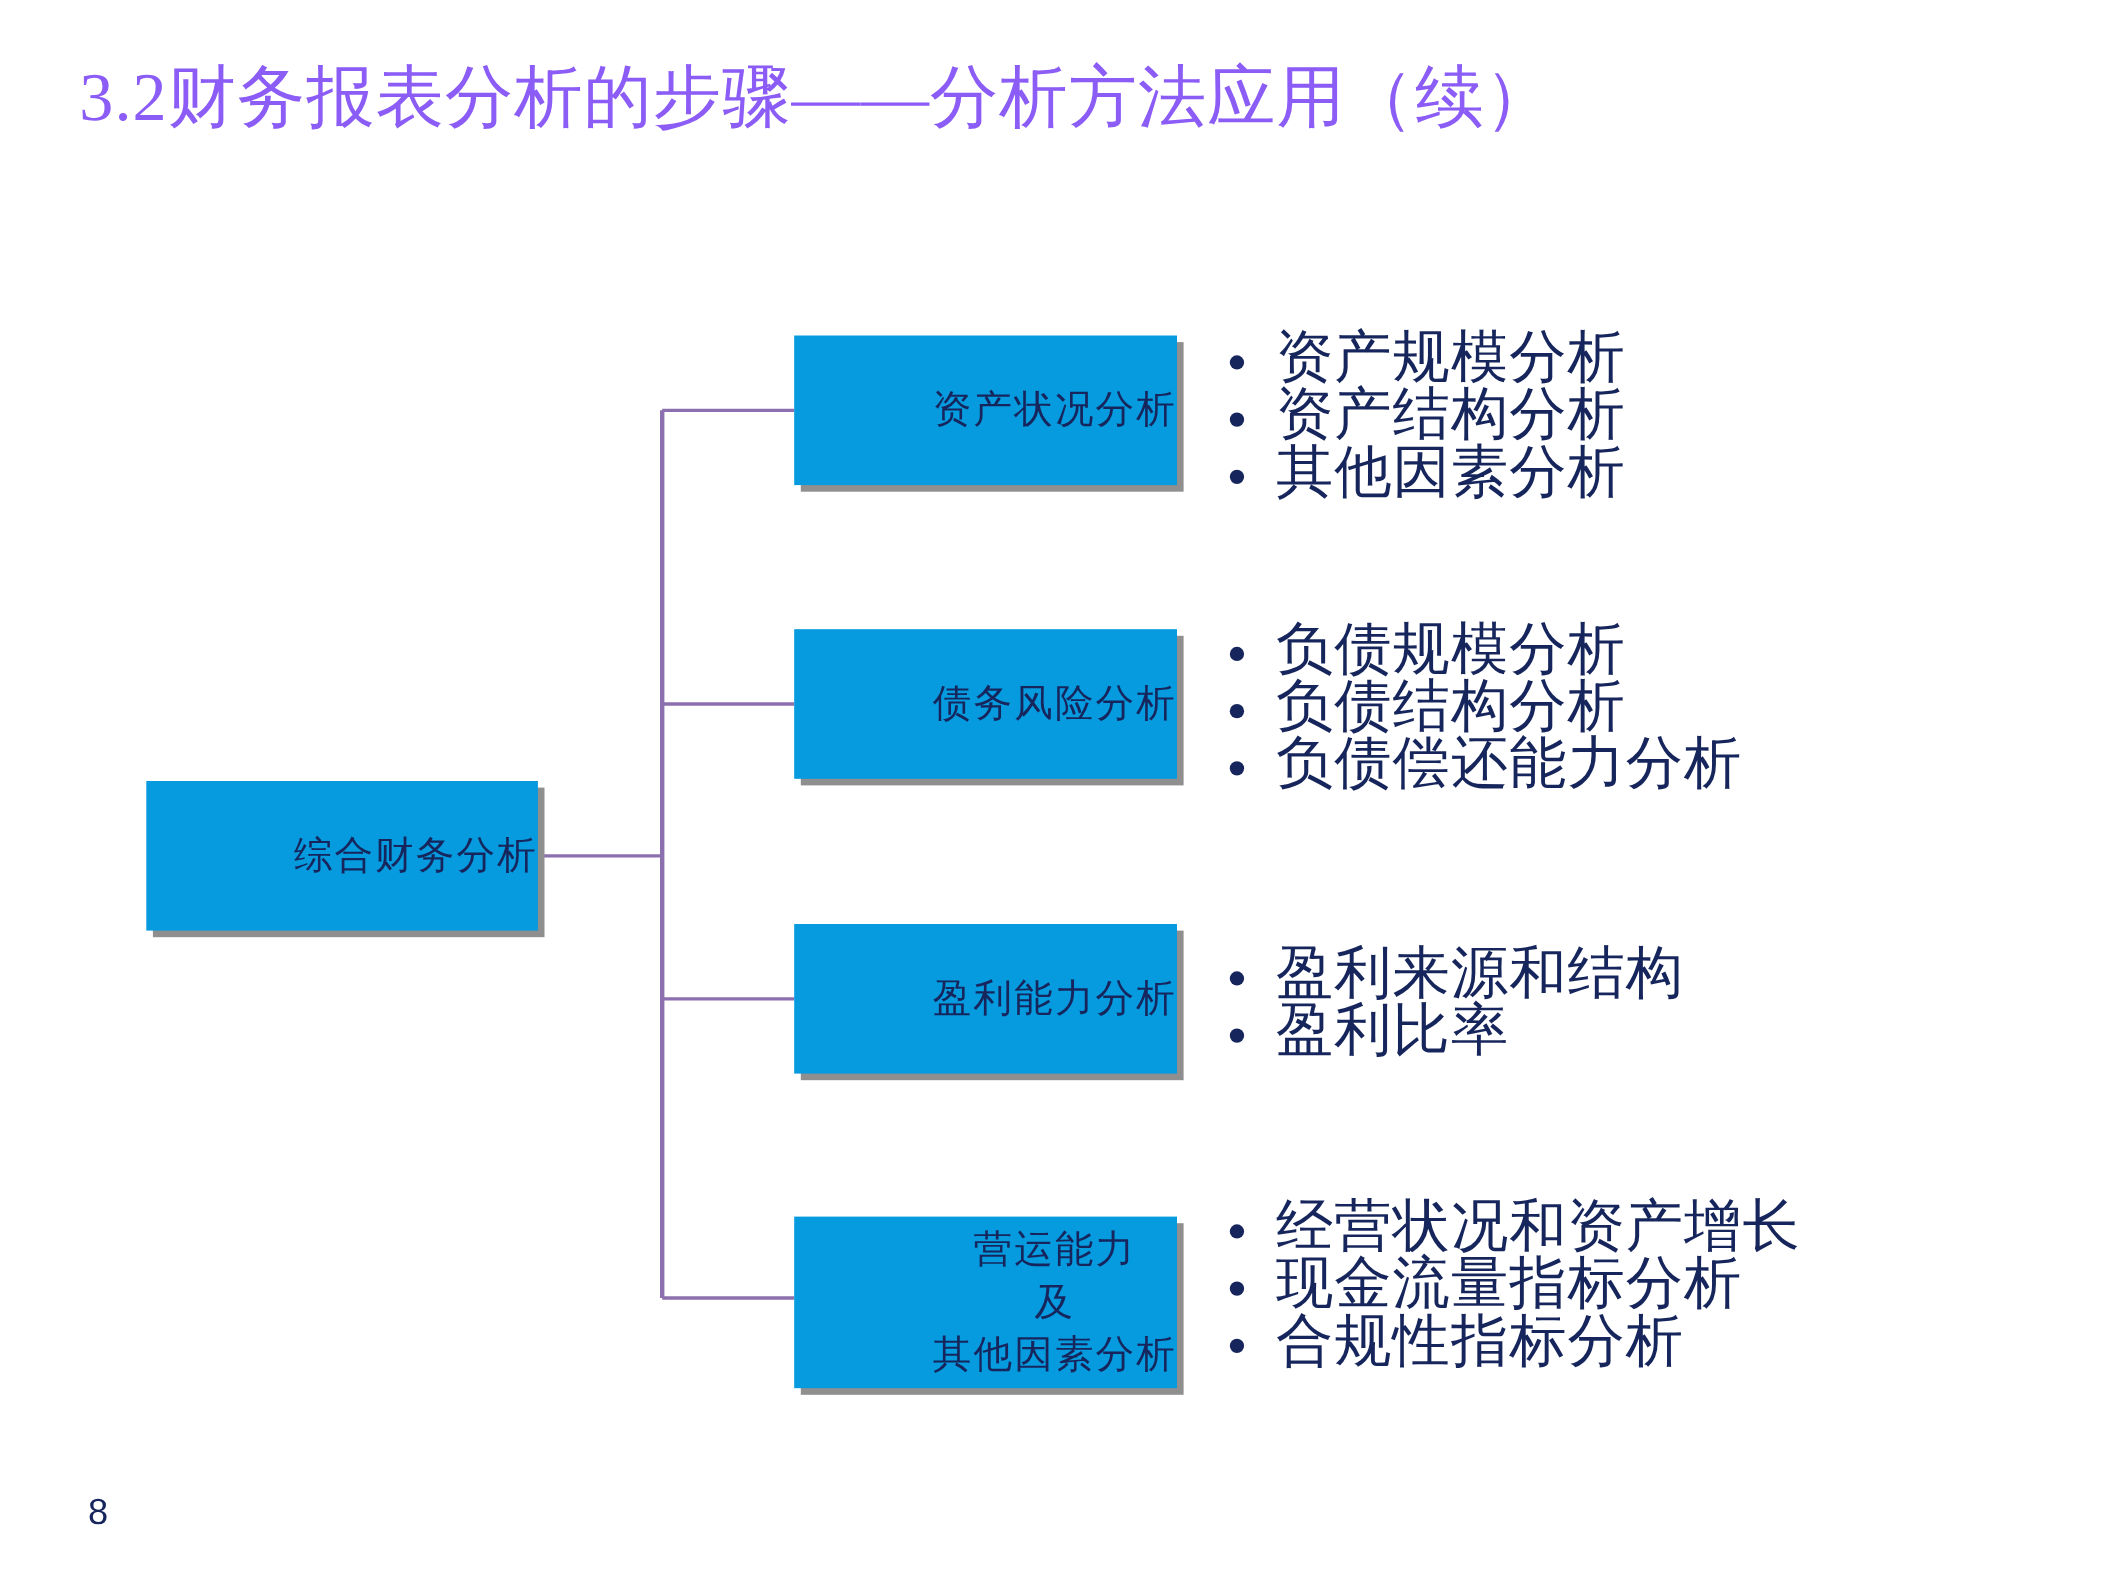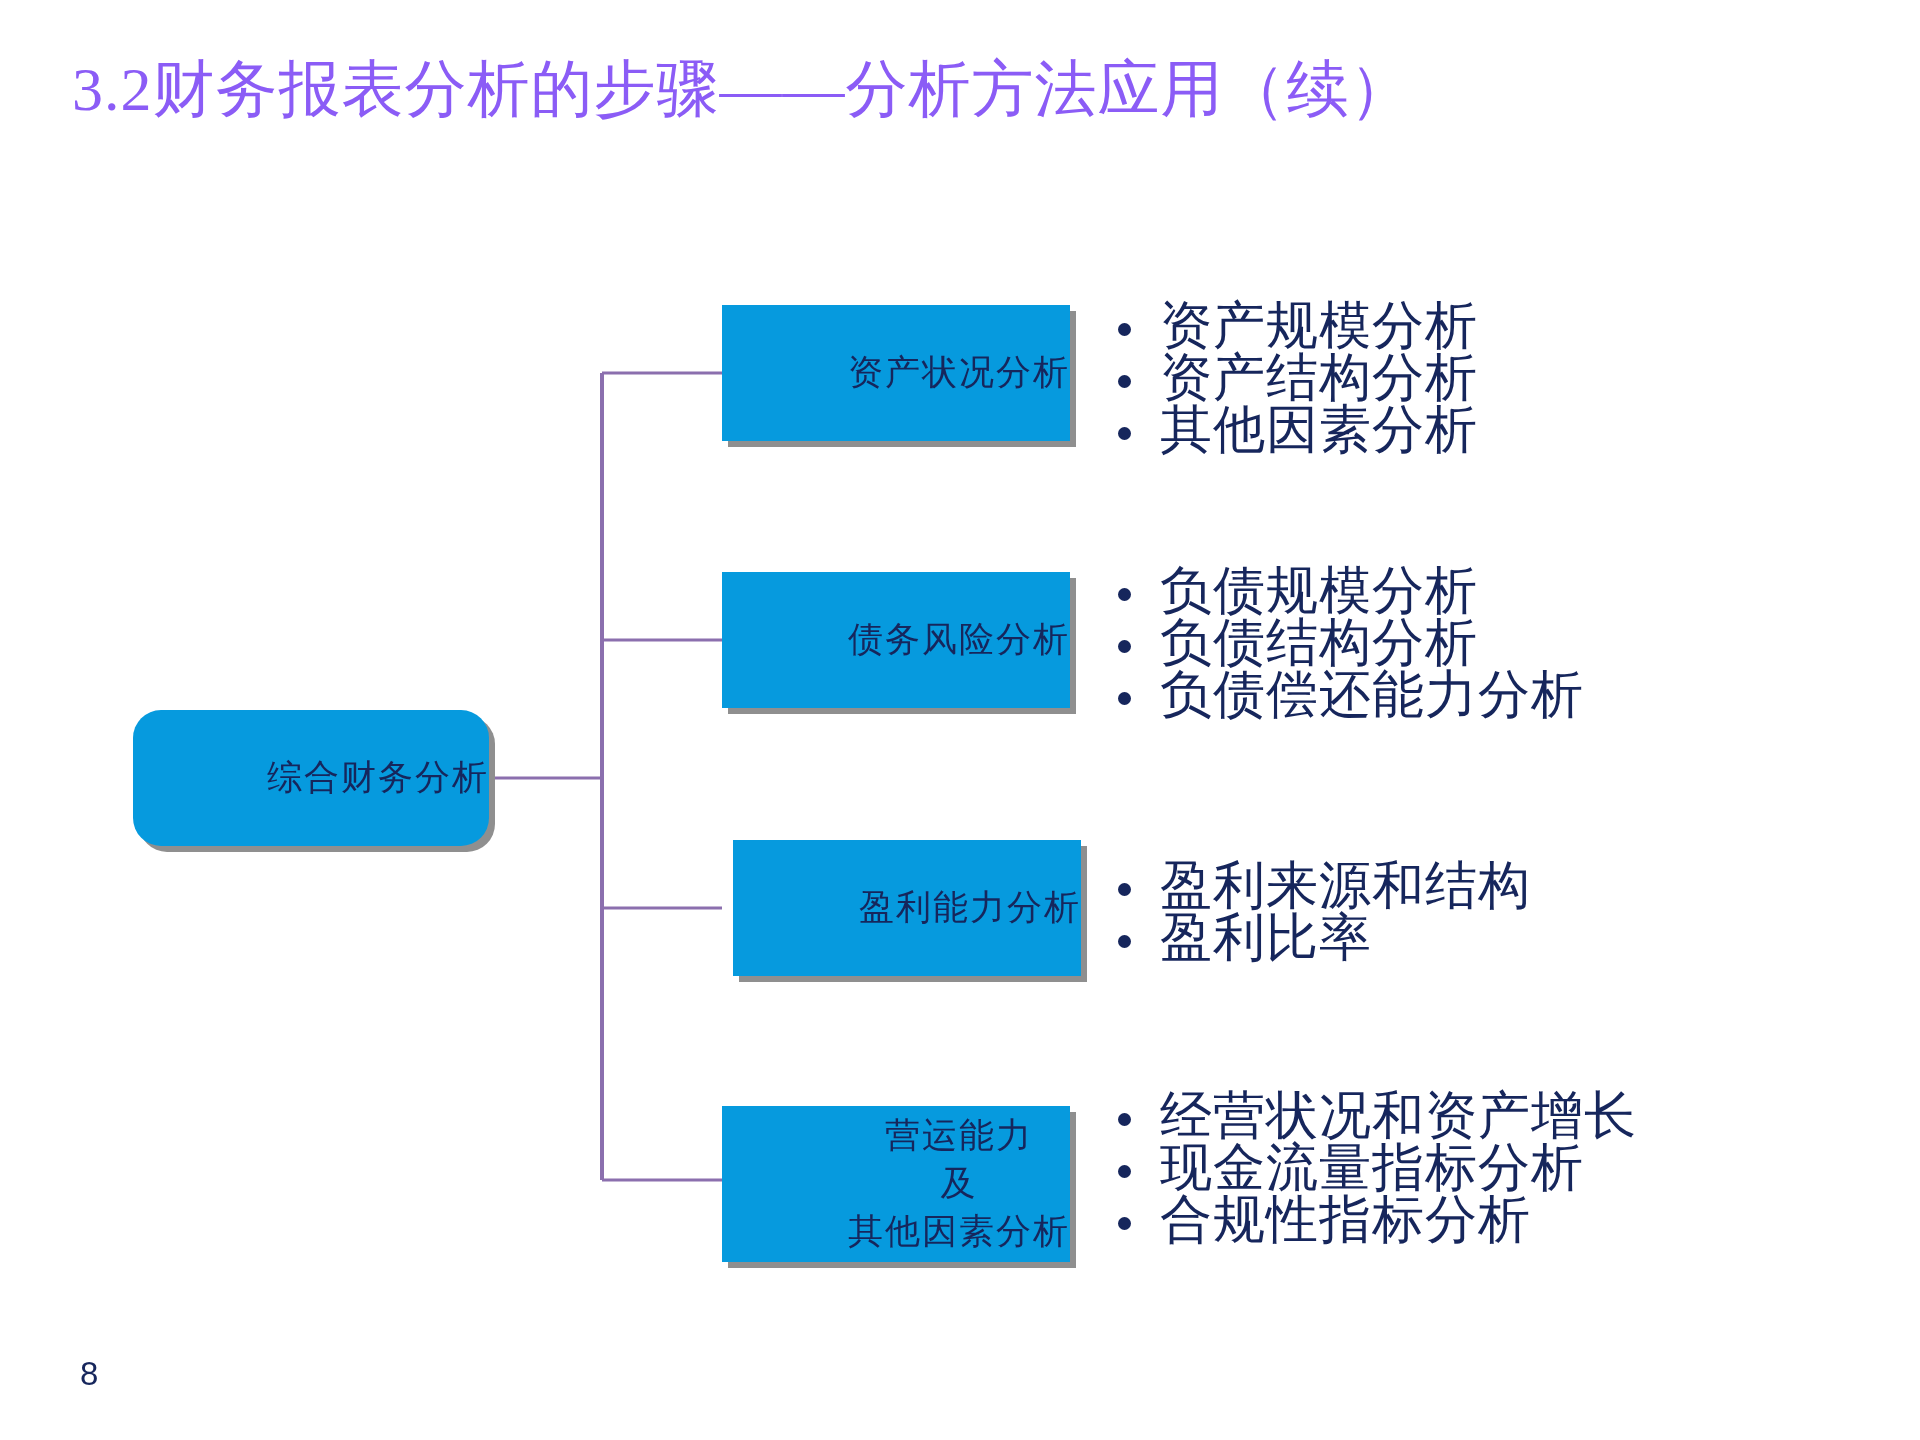--- a/index.html
+++ b/index.html
@@ -71,25 +71,24 @@
   .node .node-label {
     display: block;
     white-space: pre-line;
   }
 
   #root-node {
     left: 133px;
     top: 710px;
     width: 356px;
     height: 136px;
-    border-radius: 28px;
   }
   #node-0 { left: 722px; top: 305px;  width: 348px; height: 136px; }
   #node-1 { left: 722px; top: 572px;  width: 348px; height: 136px; }
-  #node-2 { left: 722px; top: 840px;  width: 348px; height: 136px; margin-left: 11px; }
+  #node-2 { left: 722px; top: 840px;  width: 348px; height: 136px; }
   #node-3 { left: 722px; top: 1106px; width: 348px; height: 156px; }
 
   
   .bullets {
     position: absolute;
     list-style: none;
     margin: 0;
     padding: 0;
     color: #16265c;
     font-size: 52px;

